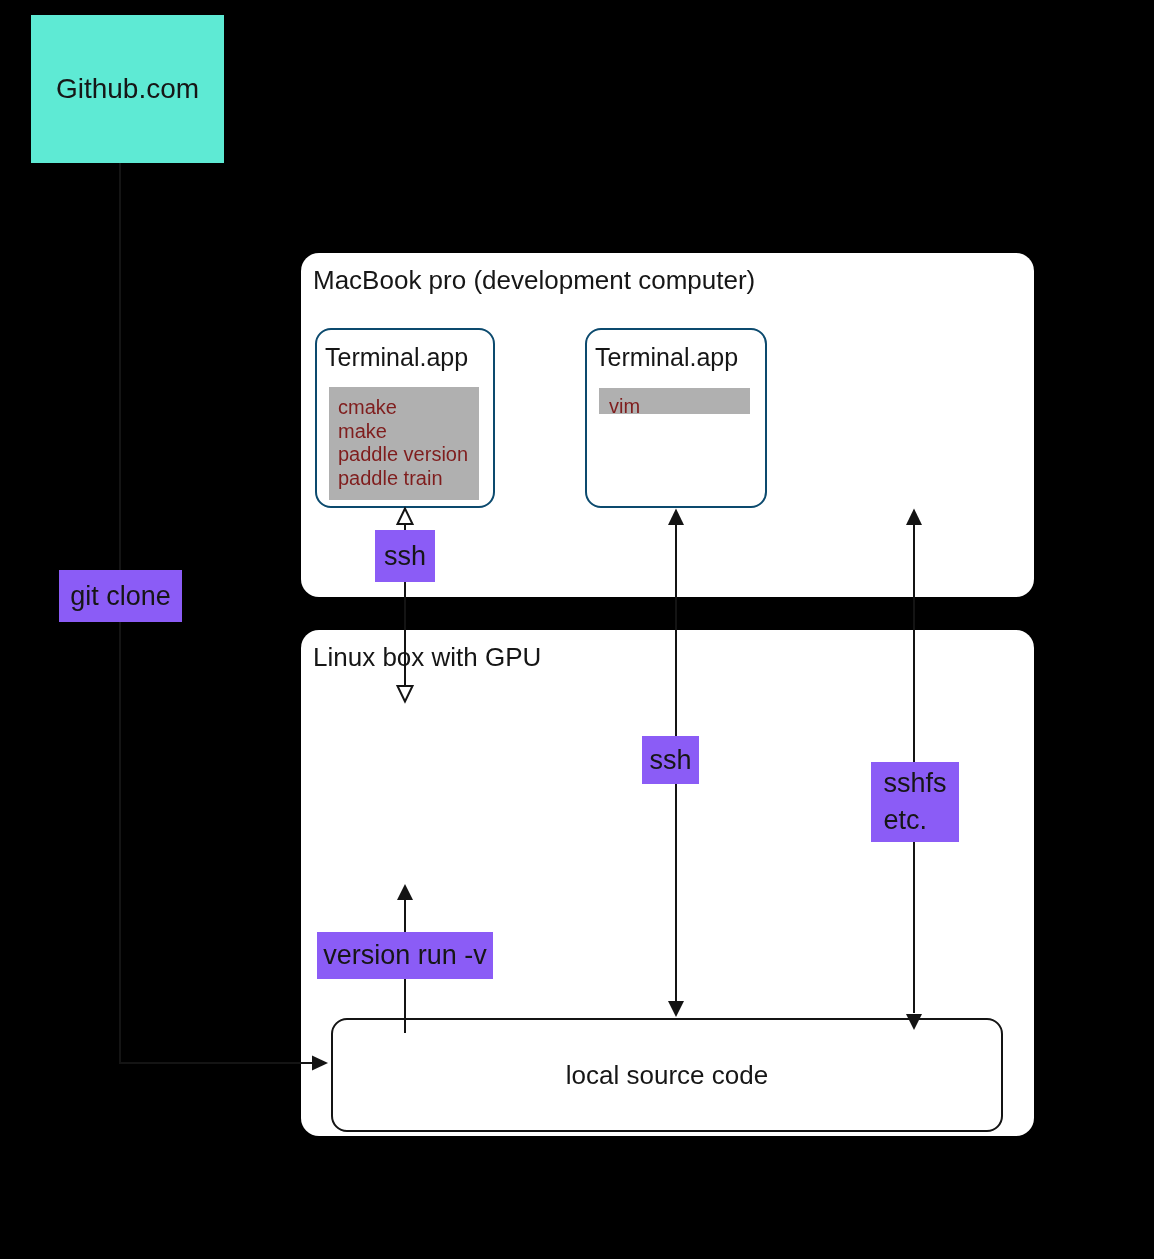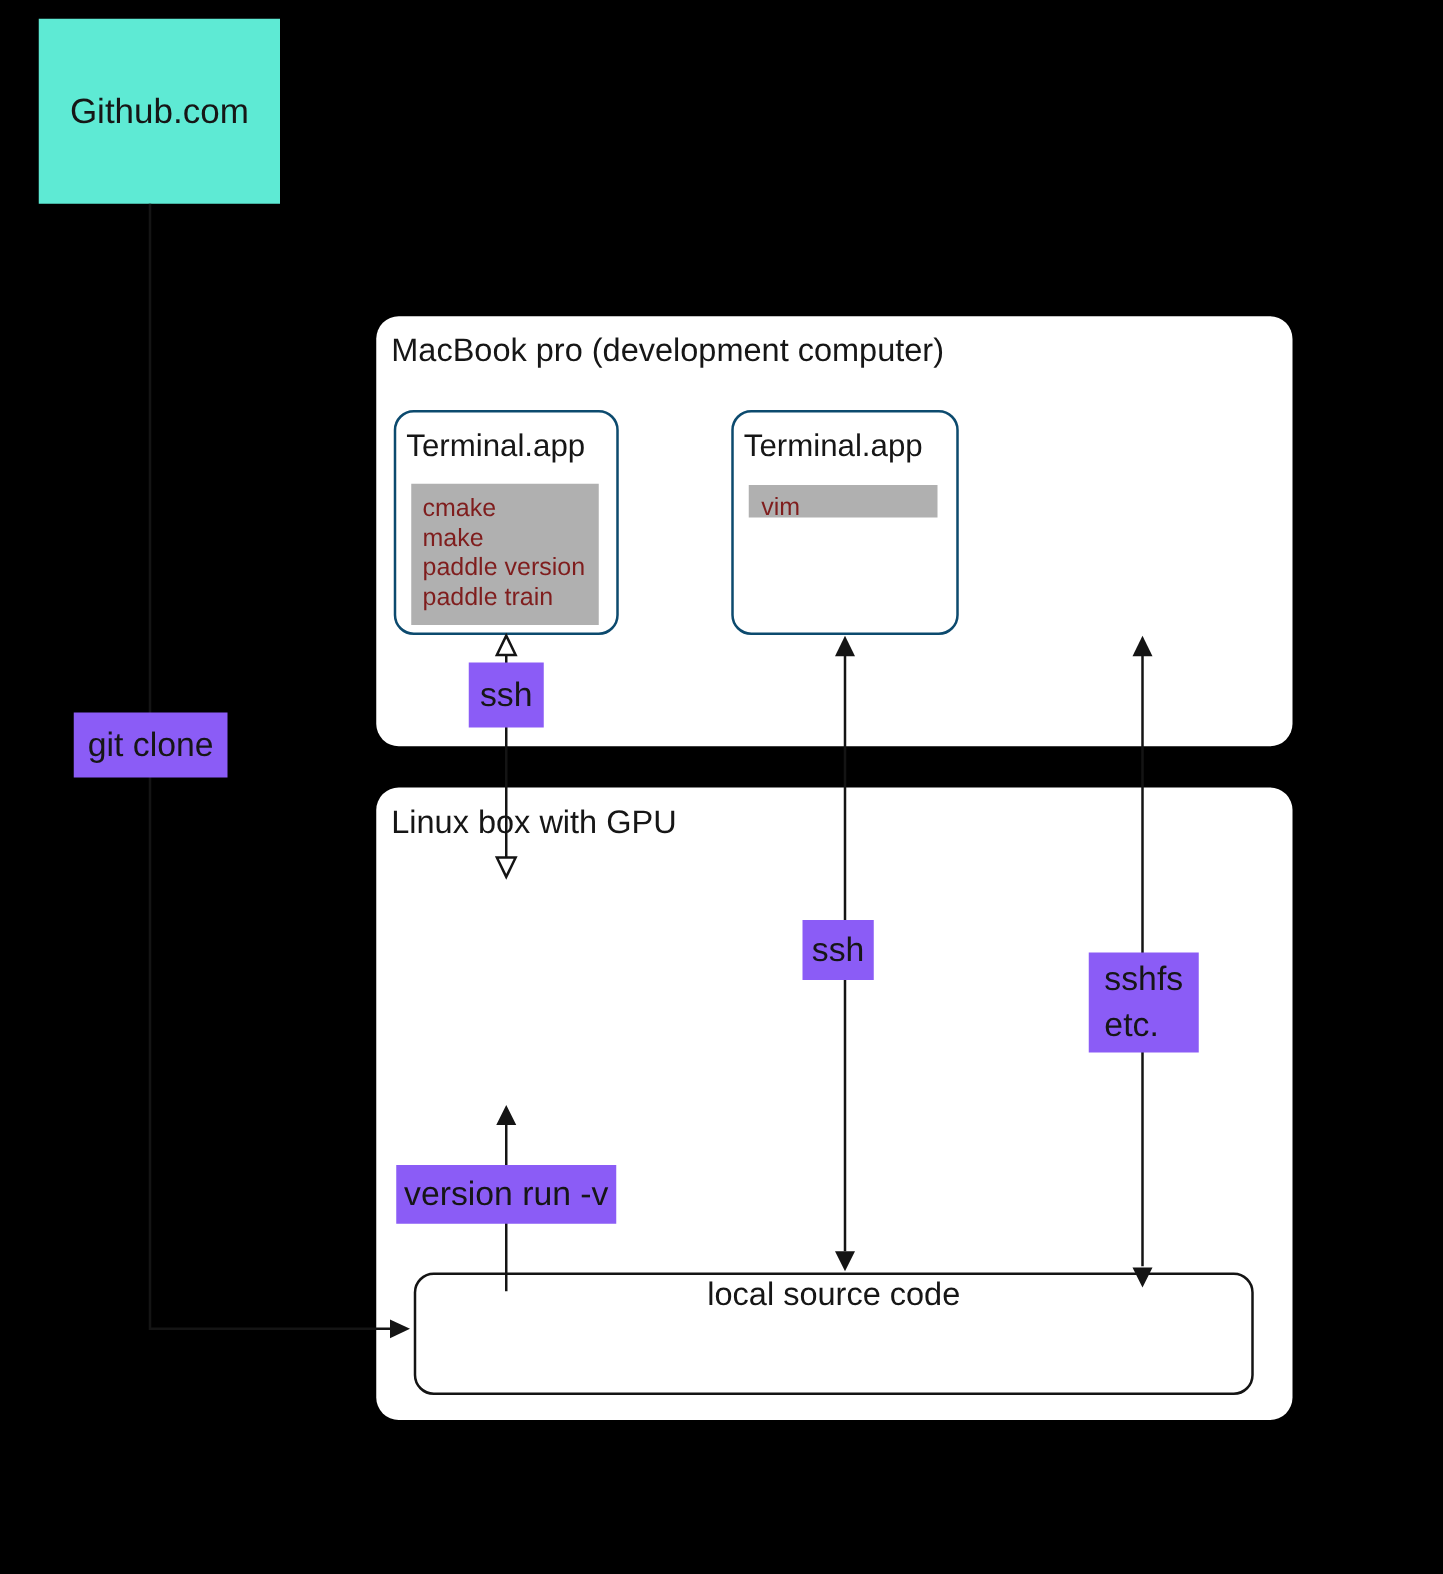--- a/index.html
+++ b/index.html
@@ -37,23 +37,23 @@
   #github { left:31px; top:15px; width:193px; height:148px; }
   #macbook { left:301px; top:253px; width:733px; height:344px; }
   #terminal1 { left:14px; top:75px; width:180px; height:180px; }
   #terminal1-cmds { left:12px; top:57px; width:150px; height:113px; padding:9px 0 0 9px; }
   #terminal2 { left:284px; top:75px; width:182px; height:180px; }
   #terminal2-cmds { left:12px; top:58px; width:151px; height:26px; padding:7px 0 0 10px; }
   #eclipse { left:523px; top:76px; width:181px; height:178px; }
   #linux { left:301px; top:630px; width:733px; height:506px; }
   #docker { left:14px; top:73px; width:180px; height:180px; }
   #source {
-    left:30px; top:388px; width:672px; height:98px;
+    left:30px; top:388px; width:672px; height:114px;
     border:2px solid #141414; border-radius:16px; background:#fff;
-    position:absolute; display:flex; align-items:flex-start; justify-content:center; font-size:26px;
+    position:absolute; display:flex; align-items:center; justify-content:center; font-size:26px;
   }
   #lbl-ssh-top { left:375px; top:530px; width:60px; height:52px; }
   #lbl-git-clone { left:59px; top:570px; width:123px; height:52px; }
   #lbl-ssh-bottom { left:642px; top:736px; width:57px; height:48px; }
   #lbl-sshfs { left:871px; top:718px; width:88px; height:80px;margin-top:44px; }
   #lbl-docker-run { left:317px; top:932px; width:176px; height:47px; }
 </style>
 </head>
 <body>
 

